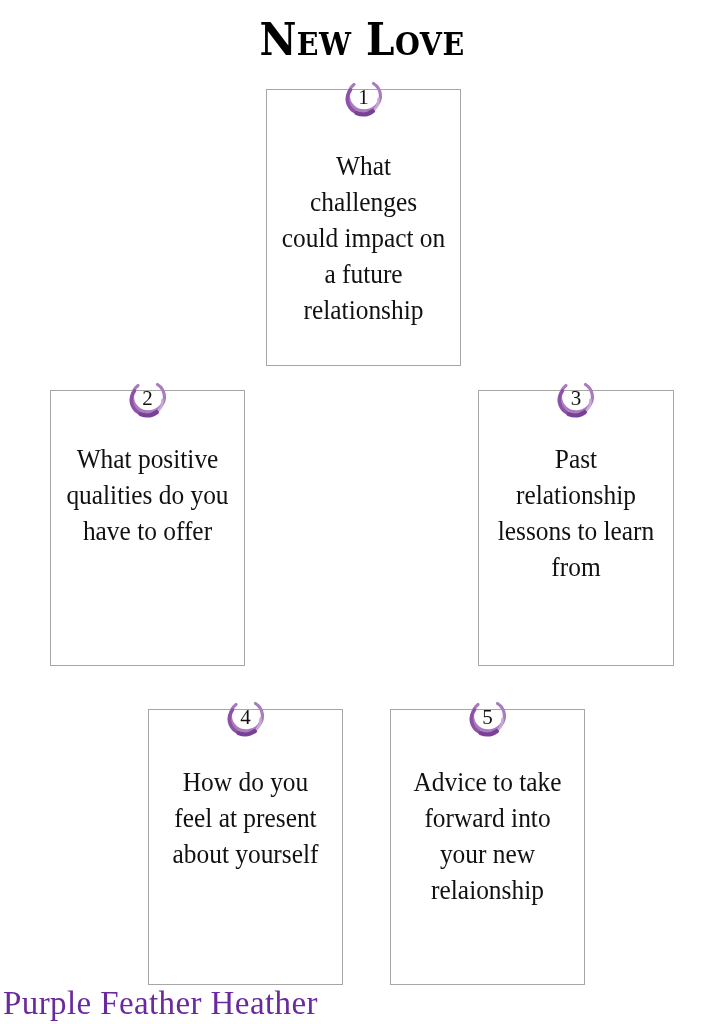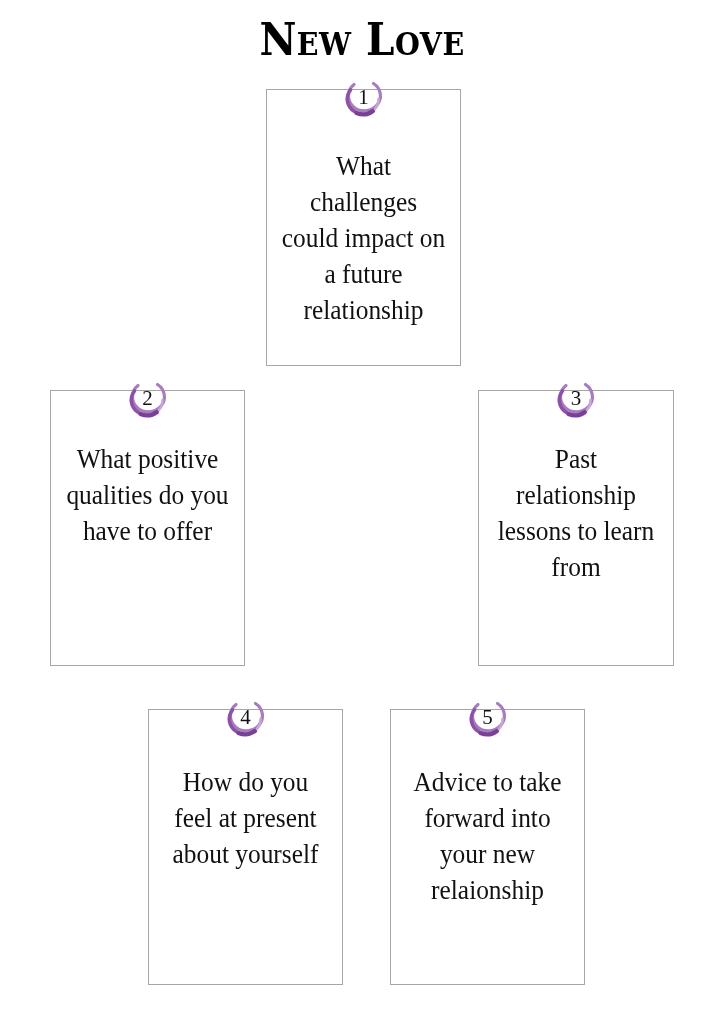--- a/index.html
+++ b/index.html
@@ -193,14 +193,15 @@
         <path d="M31.5 7.5 A16 15 0 1 1 12 8.5" fill="none" stroke="#a87cbd" stroke-width="3.2" stroke-linecap="round"></path>
         <path d="M8.5 14 A16 15 0 0 0 12.5 35.5" fill="none" stroke="#8d52a8" stroke-width="3.6" stroke-linecap="round"></path>
         <path d="M14.5 37 A16 15 0 0 0 31 35" fill="none" stroke="#7a3f96" stroke-width="4.2" stroke-linecap="round"></path>
         <path d="M33 33 A16 15 0 0 0 36.5 23" fill="none" stroke="#c9a8d8" stroke-width="2.6" stroke-linecap="round"></path>
       </svg>
       <div class="badge-num">5</div>
     </div>
     <div class="card-body">Advice to take forward into your new relaionship</div>
   </div>
 
+  <div class="footer">Purple Feather Heather</div>
 
 </div>
 
 </body></html>

